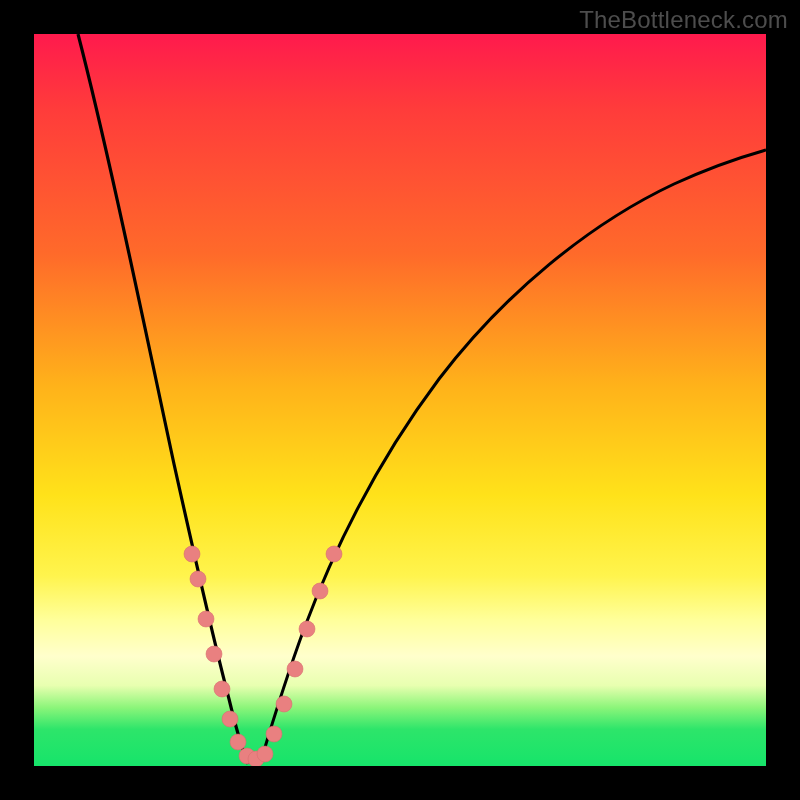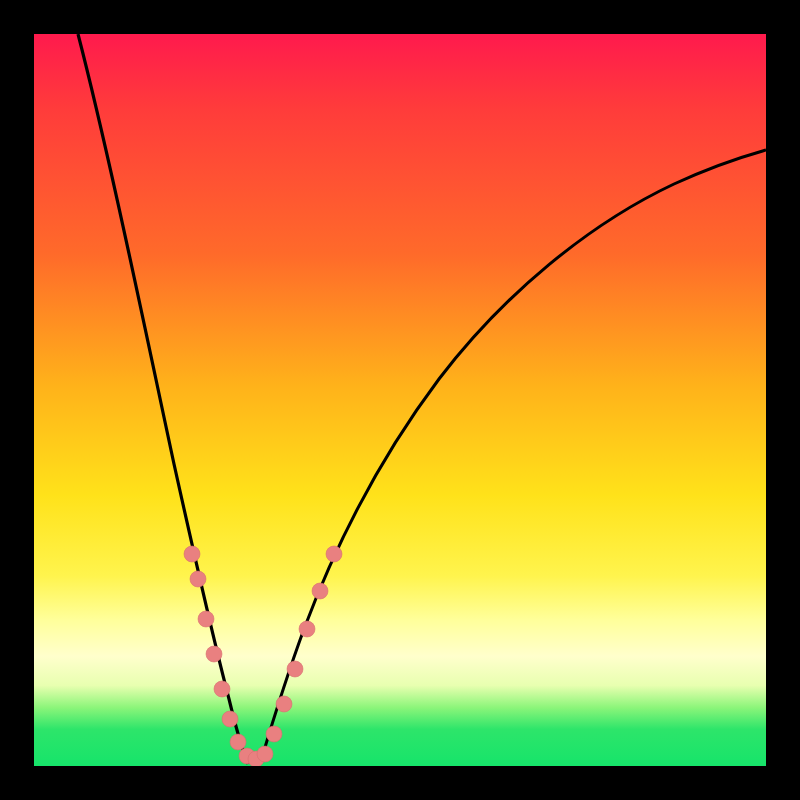--- a/index.html
+++ b/index.html
@@ -58,20 +58,21 @@
     left: 0;
     width: 732px;
     height: 732px;
   }
 </style>
 </head>
 <body>
 
 <div class="frame">
 
+  <div class="watermark">TheBottleneck.com</div>
 
   <div class="plot">
 
     <svg class="curves" viewBox="0 0 732 732" preserveAspectRatio="none">
 
       <path d="M 44 0
                C 75 120, 110 290, 140 430
                C 160 520, 178 600, 195 665
                C 202 694, 208 715, 214 730" fill="none" stroke="#000" stroke-width="3.2"></path>
 

